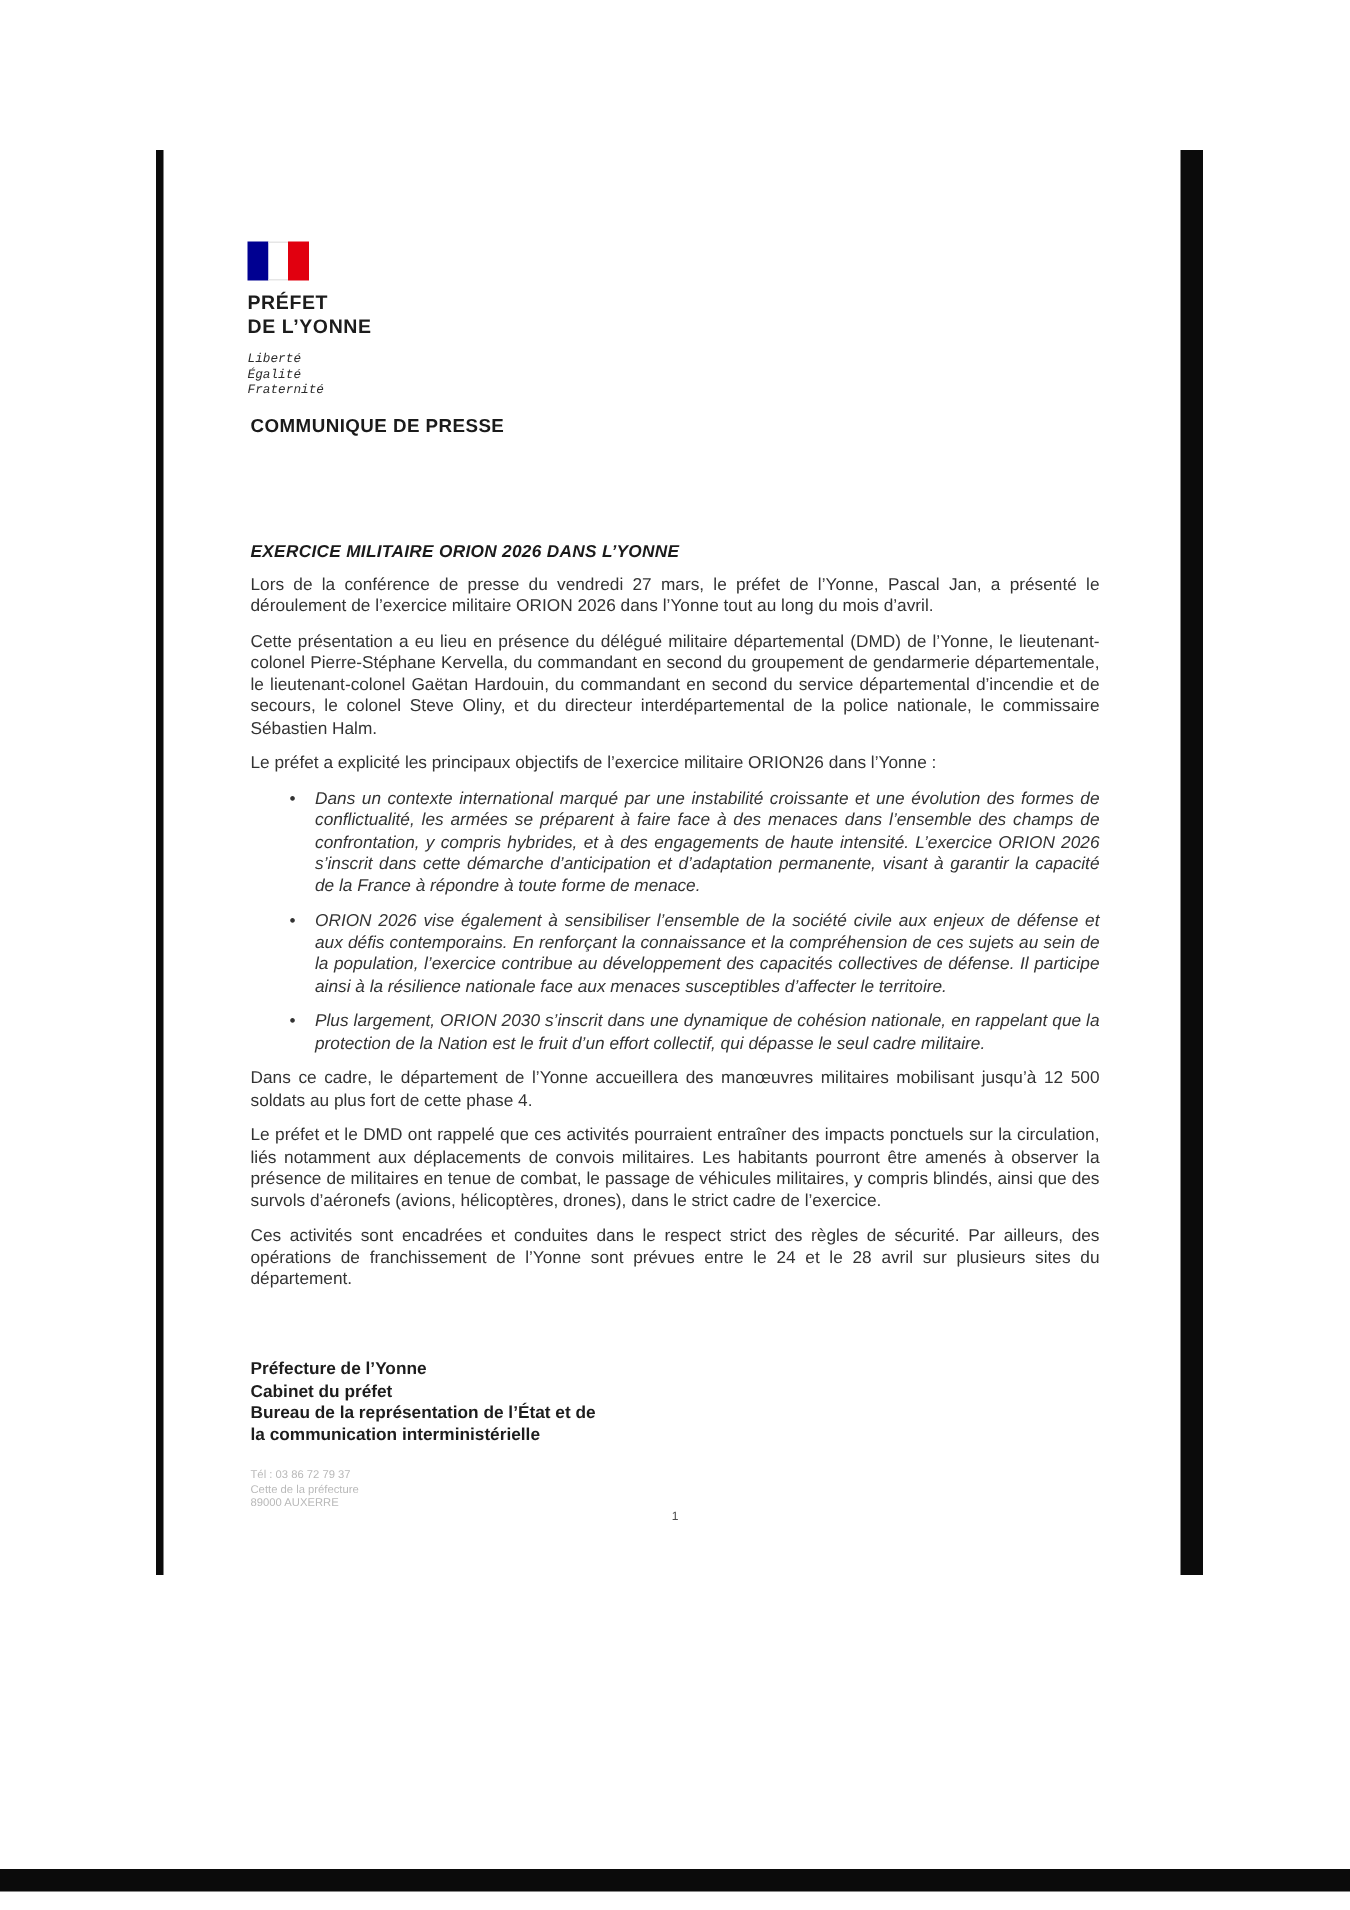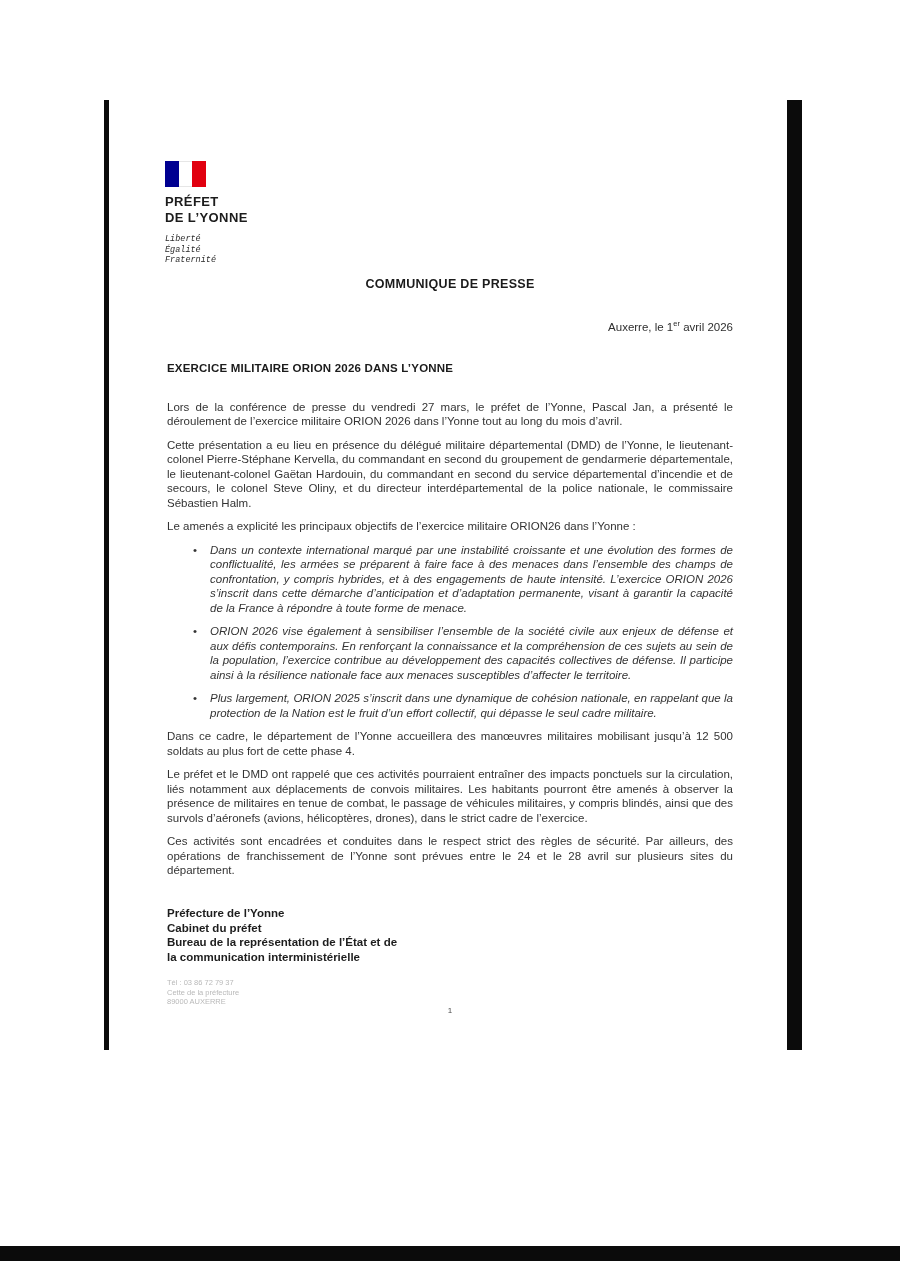--- a/index.html
+++ b/index.html
@@ -12,26 +12,26 @@
   .bar-right  { left: 787px; top: 100px; width: 15px; height: 950px; }
   .bar-bottom { left: 0;     top: 1246px; width: 900px; height: 15px; }
 
   .logo { position: absolute; left: 165px; top: 161px; }
   .flag { display: flex; width: 41px; height: 26px; margin-bottom: 7px; }
   .flag span { flex: 1 1 auto; }
   .flag .white { border-top: 1px solid #e6e6e6; border-bottom: 1px solid #e6e6e6; }
   .inst { font-weight: bold; font-size: 13px; line-height: 15.5px; letter-spacing: 0.4px; color: #1c1c1c; }
   .motto { margin-top: 9px; font-family: Liberation Mono, monospace; font-style: italic; font-size: 8.5px; line-height: 10.5px; color: #2a2a2a; }
 
-  .press-title { position: absolute; left: 167px; top: 277px; width: 566px; text-align: center; font-weight: bold; font-size: 12.5px; letter-spacing: 0.3px; color: #1b1b1b; }
+  .press-title { position: absolute; left: 167px; top: 277px; width: 566px; font-weight: bold; font-size: 12.5px; letter-spacing: 0.3px; color: #1b1b1b; }
   .dateline { position: absolute; left: 167px; top: 319px; width: 566px; text-align: right; font-size: 11.5px; color: #2e2e2e; }
   .dateline sup { font-size: 7.5px; }
 
   .content { position: absolute; left: 167px; top: 361px; width: 566px; color: #333333; font-size: 11.5px; line-height: 14.5px; }
-  .content h2 { font-size: 11.5px; font-weight: bold; color: #1b1b1b; letter-spacing: 0.2px; margin-bottom: 24px; }
+  .content h2 { font-size: 11.5px; font-weight: bold; color: #1b1b1b; letter-spacing: 0.2px; margin-bottom: 7px; font-style: italic; }
   .content p { text-align: justify; margin-bottom: 9px; }
 
   .bullets { margin: 4px 0 2px 0; }
   .bullet { display: flex; margin-bottom: 9px; padding-left: 26px; }
   .bullet .dot { width: 17px; flex: 0 0 17px; }
   .bullet p { flex: 1; margin-bottom: 0; font-style: italic; }
 
   .footer-bold { position: absolute; left: 167px; top: 906px; font-weight: bold; font-size: 11.5px; line-height: 14.5px; color: #1d1d1d; }
   .footer-contact { position: absolute; left: 167px; top: 978px; font-size: 7.5px; line-height: 9.5px; color: #b9b9b9; }
   .page-number { position: absolute; left: 167px; top: 1006px; width: 566px; text-align: center; font-size: 8px; color: #4a4a4a; }
@@ -55,41 +55,40 @@
     <div class="inst">DE L’YONNE</div>
     <div class="motto">
       <div>Liberté</div>
       <div>Égalité</div>
       <div>Fraternité</div>
     </div>
   </div>
 
   <div class="press-title">COMMUNIQUE DE PRESSE</div>
 
-  <div class="dateline"><span>Auxerre, le 1</span><sup>er</sup><span> avril 2026</span></div>
 
   <div class="content">
     <h2>EXERCICE MILITAIRE ORION 2026 DANS L’YONNE</h2>
 
     <p>Lors de la conférence de presse du vendredi 27 mars, le préfet de l’Yonne, Pascal Jan, a présenté le déroulement de l’exercice militaire ORION 2026 dans l’Yonne tout au long du mois d’avril.</p>
     <p>Cette présentation a eu lieu en présence du délégué militaire départemental (DMD) de l’Yonne, le lieutenant-colonel Pierre-Stéphane Kervella, du commandant en second du groupement de gendarmerie départementale, le lieutenant-colonel Gaëtan Hardouin, du commandant en second du service départemental d’incendie et de secours, le colonel Steve Oliny, et du directeur interdépartemental de la police nationale, le commissaire Sébastien Halm.</p>
-    <p>Le amenés a explicité les principaux objectifs de l’exercice militaire ORION26 dans l’Yonne :</p>
+    <p>Le préfet a explicité les principaux objectifs de l’exercice militaire ORION26 dans l’Yonne :</p>
 
     <div class="bullets">
       <div class="bullet">
         <span class="dot">•</span>
         <p>Dans un contexte international marqué par une instabilité croissante et une évolution des formes de conflictualité, les armées se préparent à faire face à des menaces dans l’ensemble des champs de confrontation, y compris hybrides, et à des engagements de haute intensité. L’exercice ORION 2026 s’inscrit dans cette démarche d’anticipation et d’adaptation permanente, visant à garantir la capacité de la France à répondre à toute forme de menace.</p>
       </div>
       <div class="bullet">
         <span class="dot">•</span>
         <p>ORION 2026 vise également à sensibiliser l’ensemble de la société civile aux enjeux de défense et aux défis contemporains. En renforçant la connaissance et la compréhension de ces sujets au sein de la population, l’exercice contribue au développement des capacités collectives de défense. Il participe ainsi à la résilience nationale face aux menaces susceptibles d’affecter le territoire.</p>
       </div>
       <div class="bullet">
         <span class="dot">•</span>
-        <p>Plus largement, ORION 2025 s’inscrit dans une dynamique de cohésion nationale, en rappelant que la protection de la Nation est le fruit d’un effort collectif, qui dépasse le seul cadre militaire.</p>
+        <p>Plus largement, ORION 2030 s’inscrit dans une dynamique de cohésion nationale, en rappelant que la protection de la Nation est le fruit d’un effort collectif, qui dépasse le seul cadre militaire.</p>
       </div>
     </div>
 
     <p>Dans ce cadre, le département de l’Yonne accueillera des manœuvres militaires mobilisant jusqu’à 12 500 soldats au plus fort de cette phase 4.</p>
     <p>Le préfet et le DMD ont rappelé que ces activités pourraient entraîner des impacts ponctuels sur la circulation, liés notamment aux déplacements de convois militaires. Les habitants pourront être amenés à observer la présence de militaires en tenue de combat, le passage de véhicules militaires, y compris blindés, ainsi que des survols d’aéronefs (avions, hélicoptères, drones), dans le strict cadre de l’exercice.</p>
     <p>Ces activités sont encadrées et conduites dans le respect strict des règles de sécurité. Par ailleurs, des opérations de franchissement de l’Yonne sont prévues entre le 24 et le 28 avril sur plusieurs sites du département.</p>
   </div>
 
   <div class="footer-bold">
     <div>Préfecture de l’Yonne</div>

